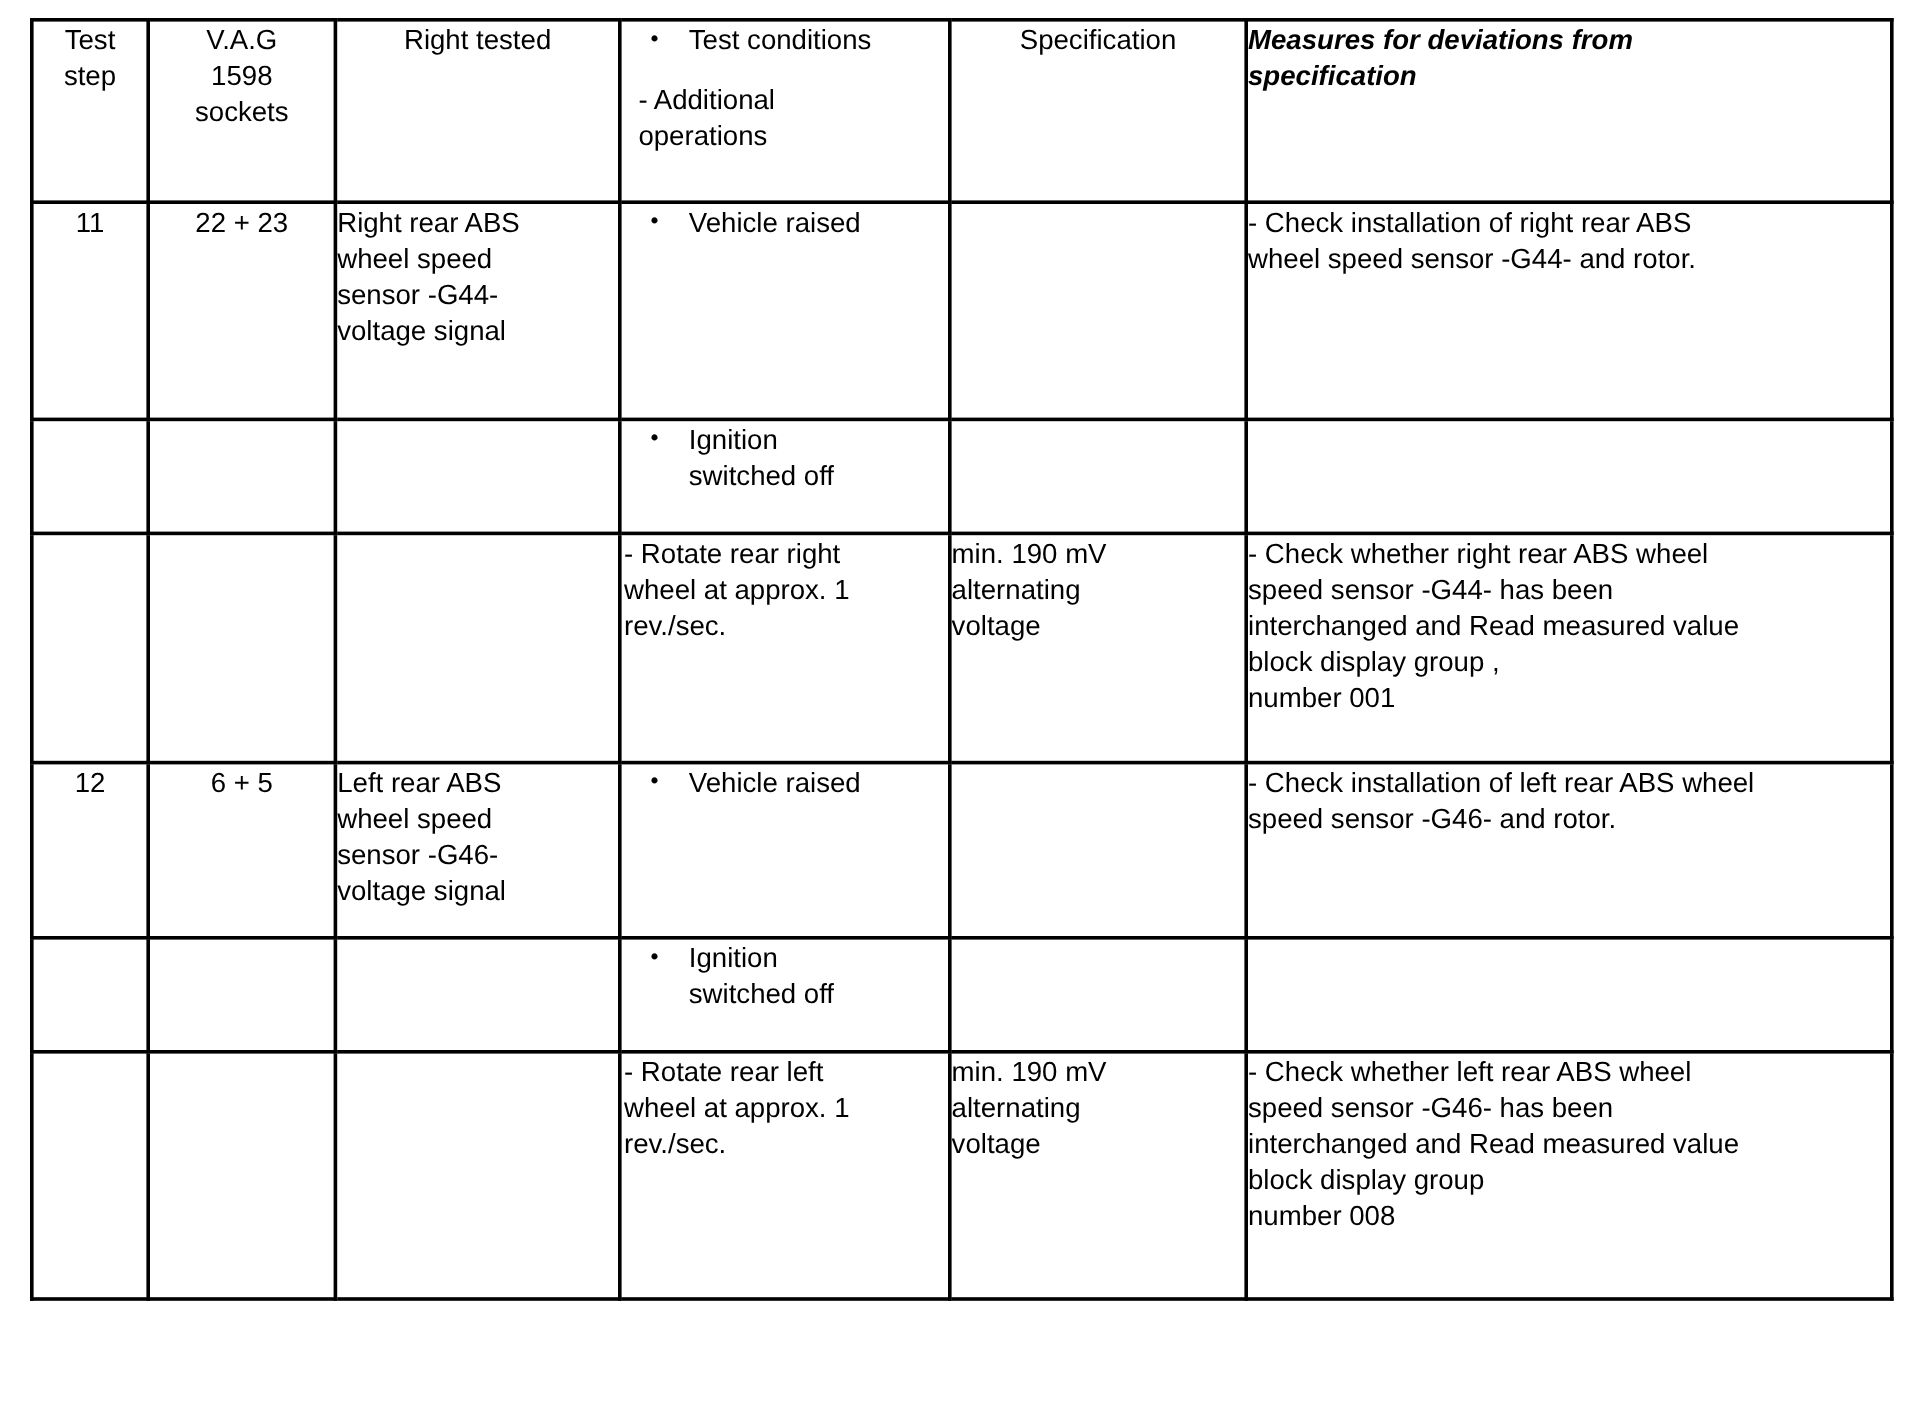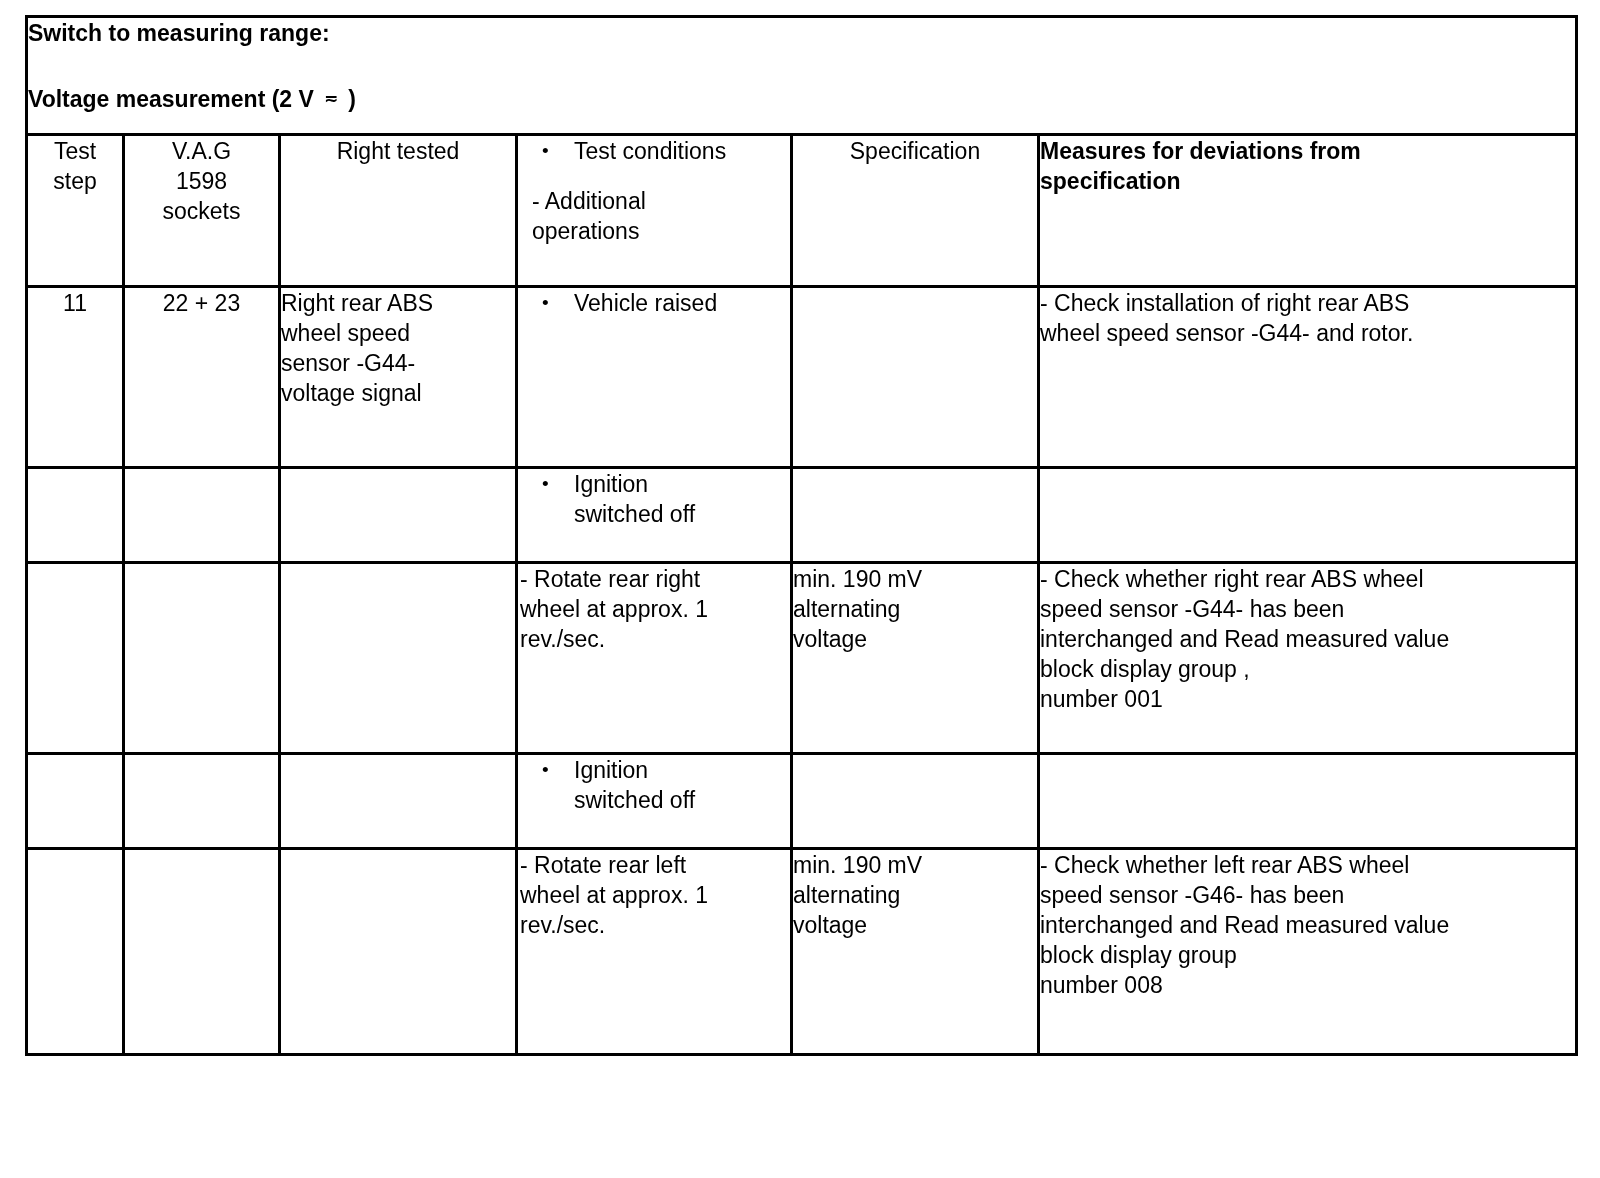--- a/index.html
+++ b/index.html
@@ -50,20 +50,21 @@
     font-weight: normal;
     text-align: center;
     padding-top: 15px;
     white-space: pre-line;
   }
   th.colhead-left {
     font-weight: bold;
     text-align: left;
     padding: 15px 10px 0 12px;
     white-space: pre-line;
+    font-style: italic;
   }
   th.colhead-cond {
     font-weight: normal;
     text-align: left;
     padding: 30px 6px 0 10px;
   }
   .dash-block {
     margin-top: 20px;
     white-space: pre-line;
     padding-left: 14px;
@@ -104,26 +105,20 @@
     <colgroup>
       <col style="width:97px">
       <col style="width:156px">
       <col style="width:237px">
       <col style="width:275px">
       <col style="width:247px">
       <col style="width:538px">
     </colgroup>
 
     <tbody>
-        <tr style="height:118px">
-      <td class="title-cell" colspan="6">
-        <div>Switch to measuring range:</div>
-        <div class="line2"><span>Voltage measurement (2 V</span><span class="vsym">≂</span><span>)</span></div>
-      </td>
-    </tr>
 
     <tr style="height:152px">
       <th class="colhead">Test
 step</th>
       <th class="colhead">V.A.G
 1598
 sockets</th>
       <th class="colhead">Right tested</th>
       <th class="colhead-cond">
         <div class="bullet-item">
@@ -183,20 +178,37 @@
       <td class="c-pad">min. 190 mV
 alternating
 voltage</td>
       <td class="c-pad">- Check whether right rear ABS wheel
 speed sensor -G44- has been
 interchanged and Read measured value
 block display group ,
 number 001</td>
     </tr>
 
+    <tr style="height:146px">
+      <td class="c-center">12</td>
+      <td class="c-center">6 + 5</td>
+      <td class="c-pad">Left rear ABS
+wheel speed
+sensor -G46-
+voltage signal</td>
+      <td class="c-cond">
+        <div class="bullet-item">
+          <span class="bullet">•</span>
+          <span class="btxt">Vehicle raised</span>
+        </div>
+      </td>
+      <td class="c-pad"></td>
+      <td class="c-pad">- Check installation of left rear ABS wheel
+speed sensor -G46- and rotor.</td>
+    </tr>
 
     <tr style="height:95px">
       <td class="c-center"></td>
       <td class="c-center"></td>
       <td class="c-pad"></td>
       <td class="c-cond">
         <div class="bullet-item">
           <span class="bullet">•</span>
           <span class="btxt">Ignition
 switched off</span>

